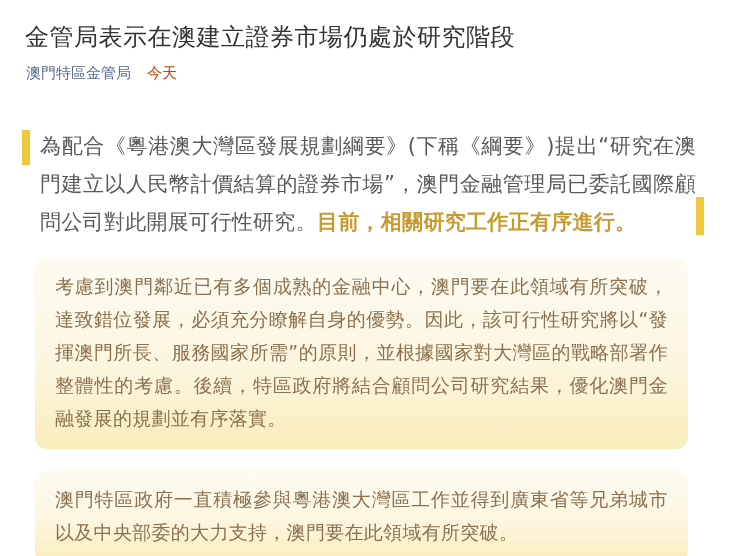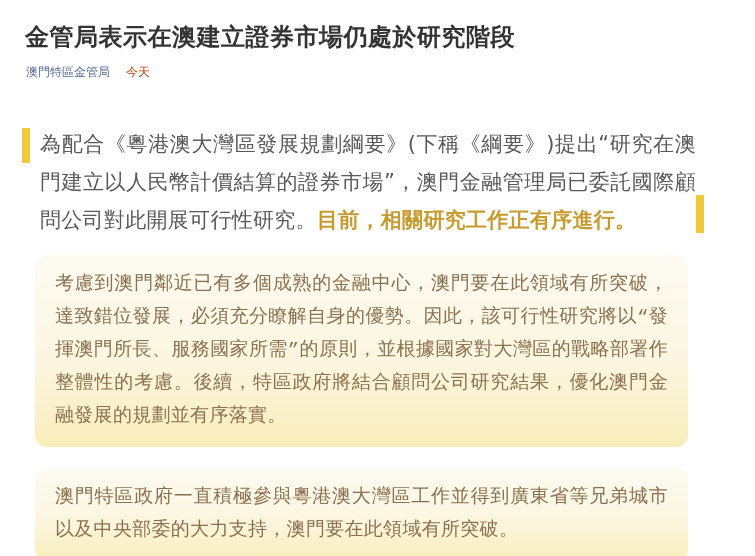--- a/index.html
+++ b/index.html
@@ -8,28 +8,28 @@
     background: #ffffff;
     overflow: hidden;
     font-family: "DejaVu Sans", "Liberation Sans", sans-serif;
   }
   .page { position: relative; width: 755px; height: 556px; background: #fff; }
 
   .article-title {
     margin: 21px 30px 0 25px;
     font-size: 24px;
     line-height: 32px;
-    font-weight: 700;
+    font-weight: 400;
     color: #333333;
     letter-spacing: 0.5px;
   }
 
   .byline {
     margin: 11px 30px 12px 26px;
-    font-size: 12px;
+    font-size: 15px;
     display: flex;
     align-items: flex-end;
     gap: 16px;
   }
   .byline .account { color: #576b95; cursor: pointer; }
   .byline .date { color: #c2410c; }
 
   .quote-para {
     position: relative;
     margin: 44px 16px 0 40px;
@@ -56,21 +56,20 @@
     margin: 16px 0 0 35px;
     width: 653px;
     border-radius: 12px;
     background: linear-gradient(180deg, #fdfbf2 0%, #fcf6e0 55%, #f9edba 100%);
     padding: 13px 20px 14px 20px;
     font-size: 19px;
     line-height: 33px;
     color: #8c7150;
     letter-spacing: 0.3px;
     text-align: justify;
-    font-family: Liberation Mono, monospace;
   }
   .ybox + .ybox { margin-top: 21px; }
 </style>
 </head>
 <body>
 
 <div class="page">
 
   <h1 class="article-title">金管局表示在澳建立證券市場仍處於研究階段</h1>
 

